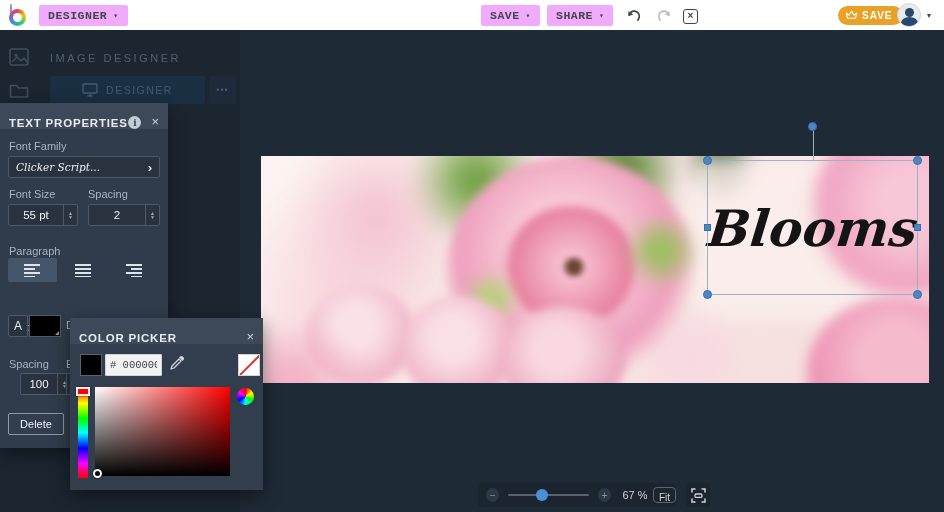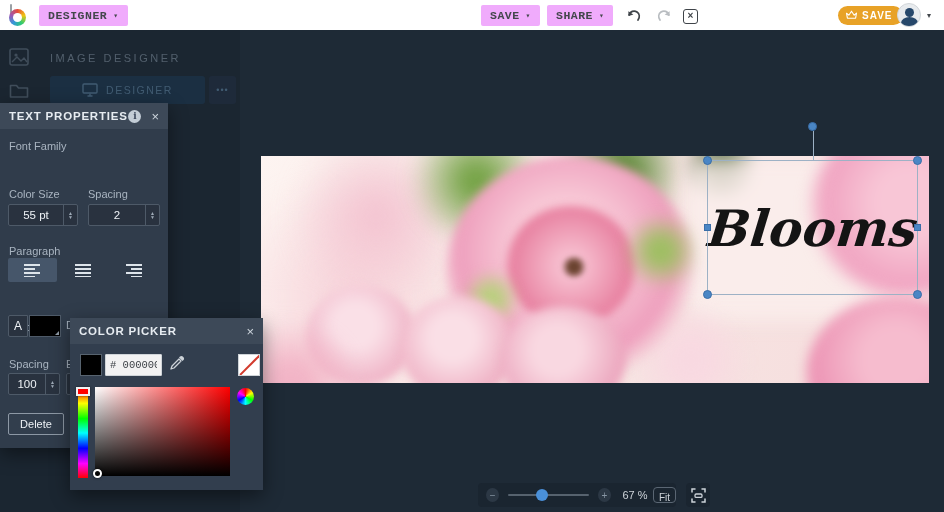--- a/index.html
+++ b/index.html
@@ -82,21 +82,21 @@
   .h-s { width:7px; height:7px; }
   .h-nw { left:-5px; top:-5px; } .h-ne { right:-5px; top:-5px; }
   .h-sw { left:-5px; bottom:-5px; } .h-se { right:-5px; bottom:-5px; }
   .h-w { left:-4px; top:50%; margin-top:-4px; } .h-e { right:-4px; top:50%; margin-top:-4px; }
   #rot-stem { position:absolute; left:50%; top:-30px; width:1px; height:30px; background:#9db1c5; }
   #rot-handle { position:absolute; left:50%; top:-39px; margin-left:-5px; width:9px; height:9px;
     border-radius:50%; background:#4a86c5; border:1px solid #3a6ea8; cursor:grab; }
 
   
   .panel { position:absolute; background:#303c4b; box-shadow:0 6px 18px rgba(0,0,0,.45); z-index:20; }
-  .panel-header { height:26px; background:#3d4958; display:flex; align-items:center; padding:0 9px; }
+  .panel-header { height:26px; background:#3d4958; display:flex; align-items:flex-end; padding:0 9px; }
   .panel-title { color:#e7ecf1; font-size:11.5px; font-weight:bold; letter-spacing:.8px; flex:1; }
   .panel-x { color:#cdd5dd; font-size:13px; cursor:pointer; background:none; border:none; padding:0 0 0 10px;
      font-family:"Liberation Sans", sans-serif;}
   .info-circle { width:13px; height:13px; border-radius:50%; background:#c3cdd6; color:#39465a;
     font-size:9px; font-weight:bold; display:flex; align-items:center; justify-content:center;
     font-family:"DejaVu Serif", serif; cursor:pointer; }
   .lbl { position:absolute; color:#a9b4c0; font-size:11px; }
   .field { position:absolute; height:22px; background:#29323f; border:1px solid #4e5a68; border-radius:2px;
     display:flex; align-items:stretch; overflow:hidden; }
   .field input { flex:1; background:none; border:none; color:#eef2f6; font-size:11.5px; text-align:center;
@@ -288,21 +288,25 @@
       <span class="handle h-s h-e"></span>
     </div>
 
     <div class="panel" id="text-props">
       <div class="panel-header">
         <span class="panel-title">TEXT PROPERTIES</span>
         <span class="info-circle">i</span>
         <button class="panel-x">×</button>
       </div>
       <span class="lbl" style="left:9px; top:37px;">Font Family</span>
-      <span class="lbl" style="left:9px; top:85px;">Color Size</span>
+      <button id="tp-family-btn">
+        <span id="tp-family-name">Clicker Script...</span>
+        <span class="chev">›</span>
+      </button>
+      <span class="lbl" style="left:9px; top:85px;">Font Size</span>
       <span class="lbl" style="left:88px; top:85px;">Spacing</span>
       <div class="field" style="left:8px; top:101px; width:70px;">
         <input readonly="" value="55 pt" style="">
         <span class="stepper">
           <span>▲</span>
           <span>▼</span>
         </span>
       </div>
       <div class="field" style="left:88px; top:101px; width:72px;">
         <input readonly="" value="2" style="">
@@ -337,21 +341,21 @@
               <rect x="5" y="12" width="11" height="1.5"></rect>
           </svg>
         </button>
       </div>
       <span class="lbl" style="left:9px; top:198px;margin-top:20px;">Color</span>
       <button id="color-a-btn">A</button>
       <button id="color-swatch-btn"></button>
       <span class="partial-txt" style="left:66px; top:216px;">D</span>
       <span class="lbl" style="left:9px; top:255px;">Spacing</span>
       <span class="partial-txt" style="left:66px; top:255px;">E</span>
-      <div class="field" style="left:8px; top:270px; width:52px;">
+      <div class="field" style="left:20px; top:270px; width:52px;">
         <input readonly="" value="100" style="">
         <span class="stepper">
           <span>▲</span>
           <span>▼</span>
         </span>
       </div>
       <div class="field" id="tp-hidden-field"></div>
       <button id="delete-btn">Delete</button>
     </div>
 

